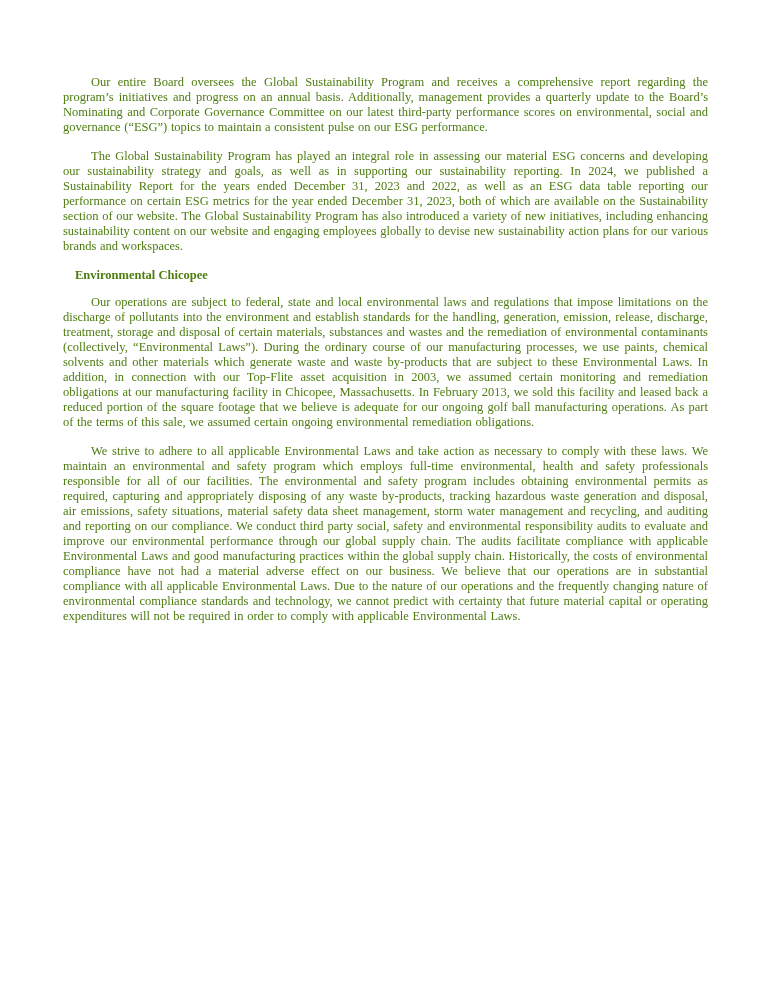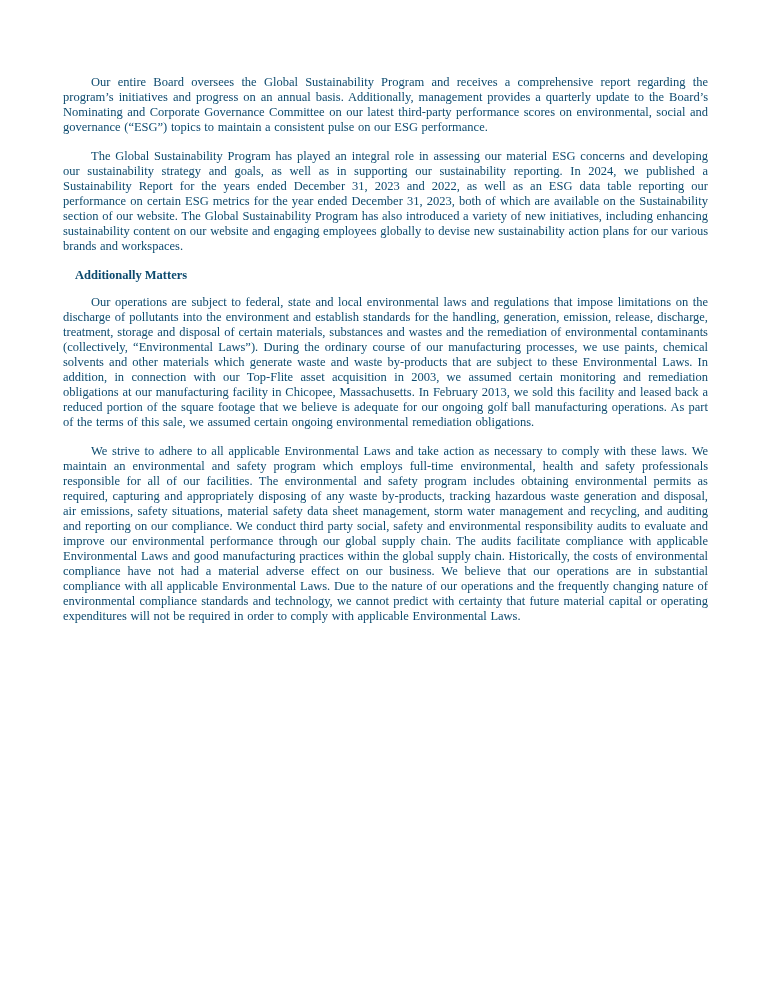--- a/index.html
+++ b/index.html
@@ -6,21 +6,21 @@
   html, body {
     margin: 0;
     padding: 0;
     background: #ffffff;
   }
   .page {
     position: relative;
     width: 768px;
     height: 916px;
     background: #ffffff;
-    color: #0c4a6e;
+    color: #4d7c0f;
     font-family: "Liberation Serif", "DejaVu Serif", serif;
     overflow: hidden;
   }
   .content {
     position: absolute;
     left: 63px;
     top: 75px;
     width: 645px;
   }
   .para {
@@ -48,18 +48,18 @@
     line-height: 15px;
   }
 </style>
 </head>
 <body>
 
 <div class="page">
   <div class="content">
     <p class="para">Our entire Board oversees the Global Sustainability Program and receives a comprehensive report regarding the program’s initiatives and progress on an annual basis. Additionally, management provides a quarterly update to the Board’s Nominating and Corporate Governance Committee on our latest third-party performance scores on environmental, social and governance (“ESG”) topics to maintain a consistent pulse on our ESG performance.</p>
     <p class="para">The Global Sustainability Program has played an integral role in assessing our material ESG concerns and developing our sustainability strategy and goals, as well as in supporting our sustainability reporting. In 2024, we published a Sustainability Report for the years ended December 31, 2023 and 2022, as well as an ESG data table reporting our performance on certain ESG metrics for the year ended December 31, 2023, both of which are available on the Sustainability section of our website. The Global Sustainability Program has also introduced a variety of new initiatives, including enhancing sustainability content on our website and engaging employees globally to devise new sustainability action plans for our various brands and workspaces.</p>
-    <h3 class="section-heading">Additionally Matters</h3>
+    <h3 class="section-heading">Environmental Chicopee</h3>
     <p class="para">Our operations are subject to federal, state and local environmental laws and regulations that impose limitations on the discharge of pollutants into the environment and establish standards for the handling, generation, emission, release, discharge, treatment, storage and disposal of certain materials, substances and wastes and the remediation of environmental contaminants (collectively, “Environmental Laws”). During the ordinary course of our manufacturing processes, we use paints, chemical solvents and other materials which generate waste and waste by-products that are subject to these Environmental Laws. In addition, in connection with our Top-Flite asset acquisition in 2003, we assumed certain monitoring and remediation obligations at our manufacturing facility in Chicopee, Massachusetts. In February 2013, we sold this facility and leased back a reduced portion of the square footage that we believe is adequate for our ongoing golf ball manufacturing operations. As part of the terms of this sale, we assumed certain ongoing environmental remediation obligations.</p>
     <p class="para">We strive to adhere to all applicable Environmental Laws and take action as necessary to comply with these laws. We maintain an environmental and safety program which employs full-time environmental, health and safety professionals responsible for all of our facilities. The environmental and safety program includes obtaining environmental permits as required, capturing and appropriately disposing of any waste by-products, tracking hazardous waste generation and disposal, air emissions, safety situations, material safety data sheet management, storm water management and recycling, and auditing and reporting on our compliance. We conduct third party social, safety and environmental responsibility audits to evaluate and improve our environmental performance through our global supply chain. The audits facilitate compliance with applicable Environmental Laws and good manufacturing practices within the global supply chain. Historically, the costs of environmental compliance have not had a material adverse effect on our business. We believe that our operations are in substantial compliance with all applicable Environmental Laws. Due to the nature of our operations and the frequently changing nature of environmental compliance standards and technology, we cannot predict with certainty that future material capital or operating expenditures will not be required in order to comply with applicable Environmental Laws.</p>
   </div>
   <div class="page-number">10</div>
 </div>
 
 </body></html>

